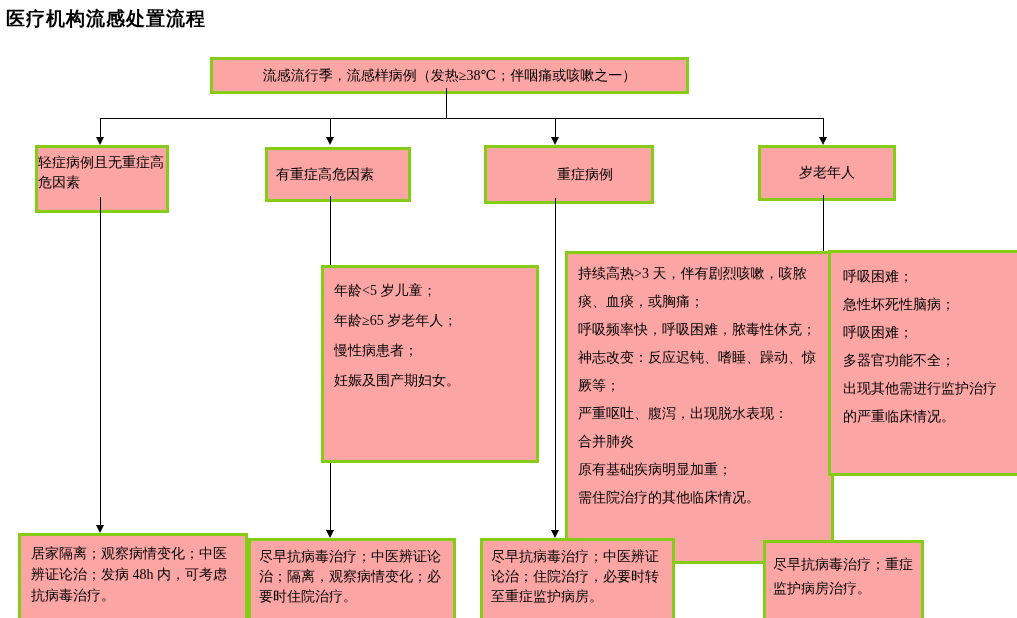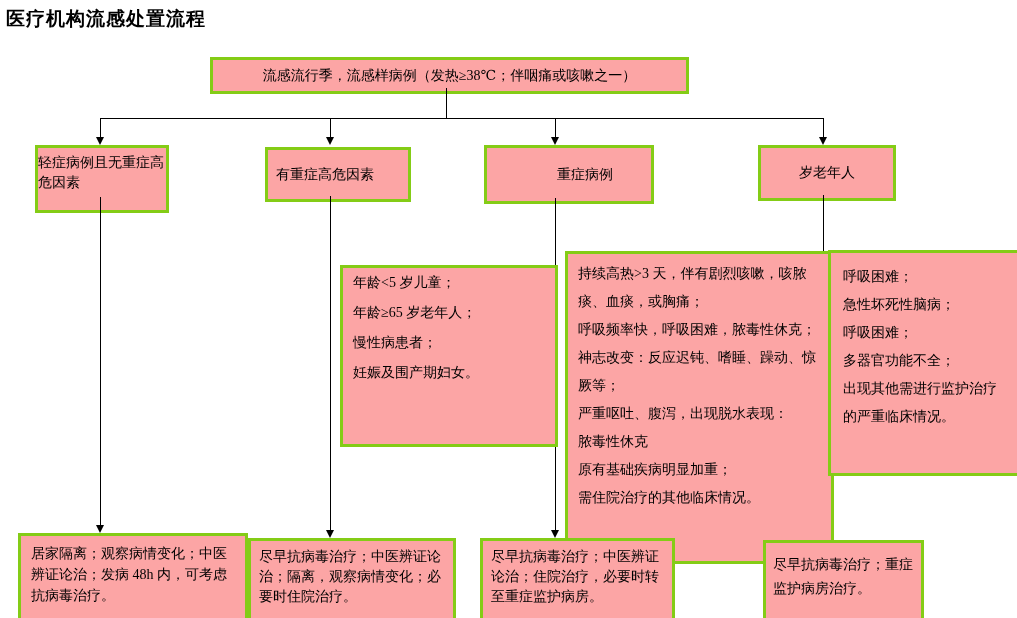--- a/index.html
+++ b/index.html
@@ -59,33 +59,33 @@
 
   <div class="vline" style="left:330px;top:196px;height:335px;"></div>
   <div class="arrowhead" style="left:326px;top:530px;"></div>
 
   <div class="vline" style="left:555px;top:198px;height:333px;"></div>
   <div class="arrowhead" style="left:551px;top:530px;"></div>
 
   <div class="vline" style="left:823px;top:195px;height:338px;"></div>
   <div class="arrowhead" style="left:819px;top:532px;"></div>
 
-  <div class="box criteria" style="left:340px;top:265px;width:192px;height:176px;padding:0 10px;line-height:30px;">
+  <div class="box criteria" style="left:321px;top:265px;width:192px;height:176px;padding:8px 10px;line-height:30px;">
       <div>年龄&lt;5 岁儿童；</div>
       <div>年龄≥65 岁老年人；</div>
       <div>慢性病患者；</div>
       <div>妊娠及围产期妇女。</div>
     </div>
 
   <div class="box criteria" style="left:565px;top:229px;width:243px;height:295px;padding:6px 10px;line-height:28px;margin-top:22px;">
       <div>持续高热&gt;3 天，伴有剧烈咳嗽，咳脓痰、血痰，或胸痛；</div>
       <div>呼吸频率快，呼吸困难，脓毒性休克；</div>
       <div>神志改变：反应迟钝、嗜睡、躁动、惊厥等；</div>
       <div>严重呕吐、腹泻，出现脱水表现：</div>
-      <div>脓毒性休克</div>
+      <div>合并肺炎</div>
       <div>原有基础疾病明显加重；</div>
       <div>需住院治疗的其他临床情况。</div>
     </div>
 
   <div class="box criteria" style="left:828px;top:250px;width:166px;height:200px;padding:10px 12px;line-height:28px;">
       <div>呼吸困难；</div>
       <div>急性坏死性脑病；</div>
       <div>呼吸困难；</div>
       <div>多器官功能不全；</div>
       <div>出现其他需进行监护治疗的严重临床情况。</div>

